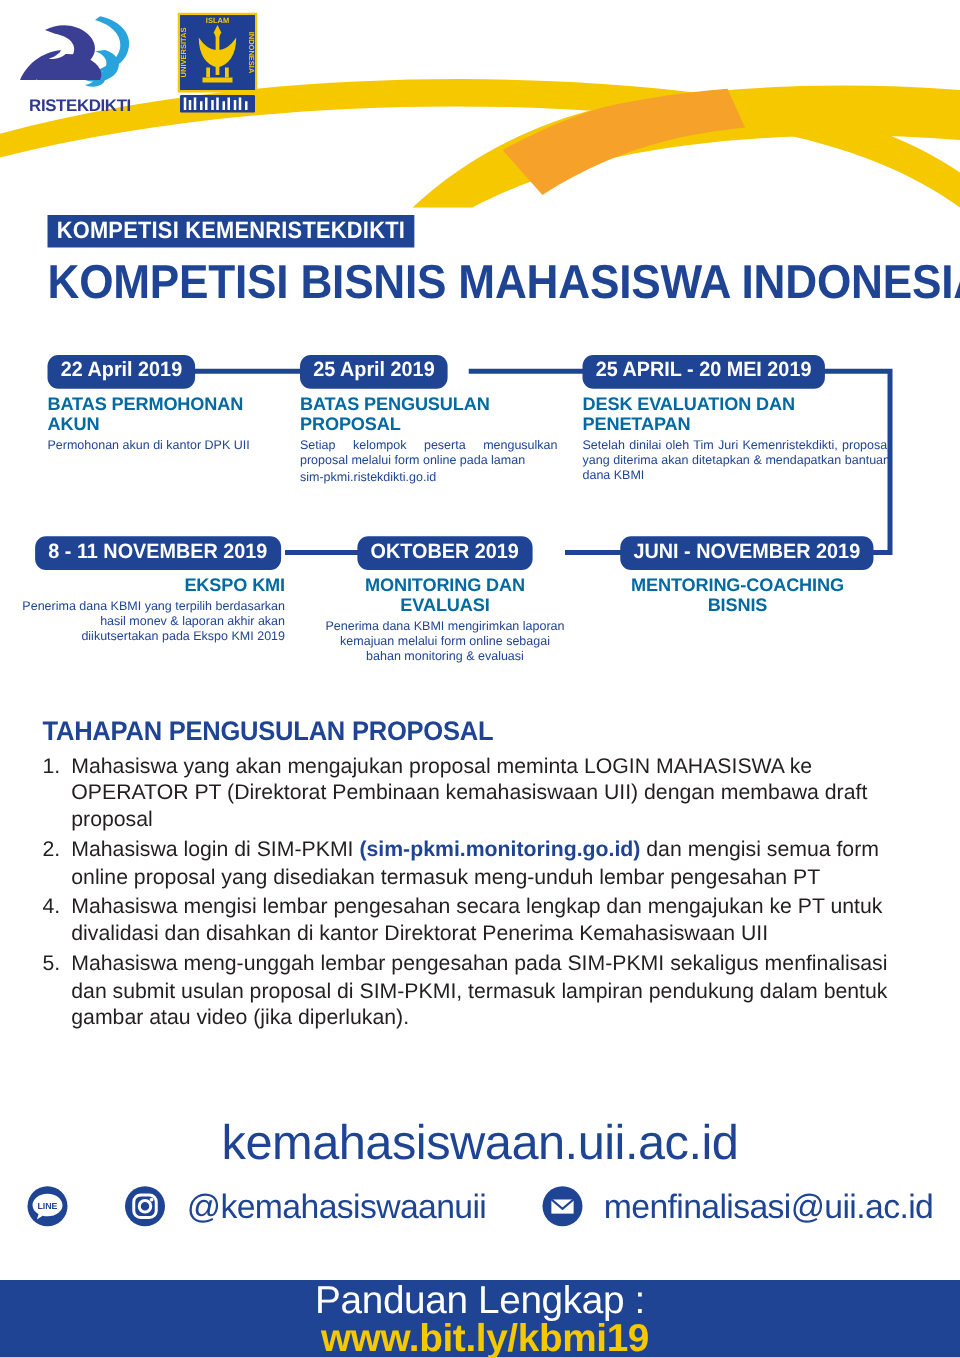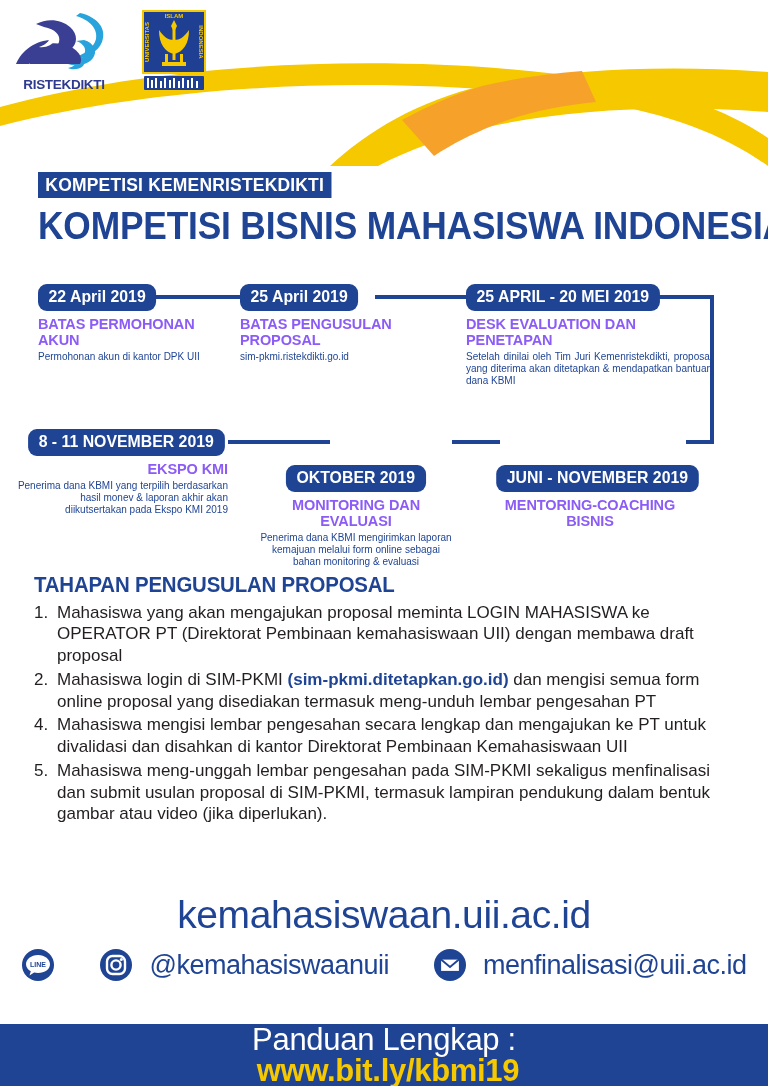--- a/index.html
+++ b/index.html
@@ -43,28 +43,28 @@
   .tl-item { position:absolute; }
   .pill {
     display:inline-block; background:#1f4494; color:#fff;
     border-radius:9px; padding:4px 11px 5px 11px;
     font-size:16.5px; font-weight:600; line-height:1.08; white-space:nowrap;
     position:relative; z-index:3;
     transform:scaleX(0.96); transform-origin:left center;
   }
   .pill.c { transform-origin:center center; }
   .tl-head {
-    color:#8b5cf6; font-weight:bold; font-size:14.5px; margin-top:6px;
+    color:#0369a1; font-weight:bold; font-size:14.5px; margin-top:6px;
     line-height:1.1; letter-spacing:-0.1px;
   }
   .tl-body { color:#1f4494; font-size:10px; line-height:1.22; margin-top:2px; }
   .just { text-align:justify; text-align-last:left; }
   .ralign { text-align:right; }
   .ralign .tl-body { text-align:right; }
-  .calign { text-align:center;margin-top:36px; }
+  .calign { text-align:center; }
   .calign .tl-body { text-align:center; }
 
   
   .steps { position:absolute; left:34px; top:574px; width:706px; }
   .steps h2 {
     color:#1f4494; font-size:21.5px; font-weight:bold; line-height:1.1;
     letter-spacing:-0.2px; transform:scaleX(0.95); transform-origin:left center;
   }
   .steps ol { list-style:none; margin-top:4px; }
   .steps li {
@@ -172,20 +172,21 @@
 
     <div class="tl-item" style="left:38px; top:6px; width:180px;">
       <div class="pill">22 April 2019</div>
       <div class="tl-head">BATAS PERMOHONAN AKUN</div>
       <div class="tl-body">Permohonan akun di kantor DPK UII</div>
     </div>
 
     <div class="tl-item" style="left:240px; top:6px; width:206px;">
       <div class="pill">25 April 2019</div>
       <div class="tl-head">BATAS PENGUSULAN PROPOSAL</div>
+      <div class="tl-body just">Setiap kelompok peserta mengusulkan proposal melalui form online pada laman</div>
       <div class="tl-body bold">sim-pkmi.ristekdikti.go.id</div>
     </div>
 
     <div class="tl-item" style="left:466px; top:6px; width:246px;">
       <div class="pill">25 APRIL - 20 MEI 2019</div>
       <div class="tl-head">DESK EVALUATION DAN PENETAPAN</div>
       <div class="tl-body just">Setelah dinilai oleh Tim Juri Kemenristekdikti, proposal yang diterima akan ditetapkan &amp; mendapatkan bantuan dana KBMI</div>
     </div>
 
     <div class="tl-item ralign" style="left:16px; top:151px; width:212px;">
@@ -206,24 +207,24 @@
     </div>
   </div>
 
   <div class="steps">
     <h2>TAHAPAN PENGUSULAN PROPOSAL</h2>
     <ol>
       <li>
         <span class="num">1.</span><span>Mahasiswa yang akan mengajukan proposal meminta LOGIN MAHASISWA ke OPERATOR PT (Direktorat Pembinaan kemahasiswaan UII) dengan membawa draft proposal</span>
       </li>
       <li>
-        <span class="num">2.</span><span>Mahasiswa login di SIM-PKMI </span><span class="hl">(sim-pkmi.ditetapkan.go.id)</span><span> dan mengisi semua form online proposal yang disediakan termasuk meng-unduh lembar pengesahan PT</span>
-      </li>
-      <li>
-        <span class="num">4.</span><span>Mahasiswa mengisi lembar pengesahan secara lengkap dan mengajukan ke PT untuk divalidasi dan disahkan di kantor Direktorat Pembinaan Kemahasiswaan UII</span>
+        <span class="num">2.</span><span>Mahasiswa login di SIM-PKMI </span><span class="hl">(sim-pkmi.monitoring.go.id)</span><span> dan mengisi semua form online proposal yang disediakan termasuk meng-unduh lembar pengesahan PT</span>
+      </li>
+      <li>
+        <span class="num">4.</span><span>Mahasiswa mengisi lembar pengesahan secara lengkap dan mengajukan ke PT untuk divalidasi dan disahkan di kantor Direktorat Penerima Kemahasiswaan UII</span>
       </li>
       <li>
         <span class="num">5.</span><span>Mahasiswa meng-unggah lembar pengesahan pada SIM-PKMI sekaligus menfinalisasi dan submit usulan proposal di SIM-PKMI, termasuk lampiran pendukung dalam bentuk gambar atau video (jika diperlukan).</span>
       </li>
     </ol>
   </div>
 
   <div class="site">kemahasiswaan.uii.ac.id</div>
 
   <div class="social">

